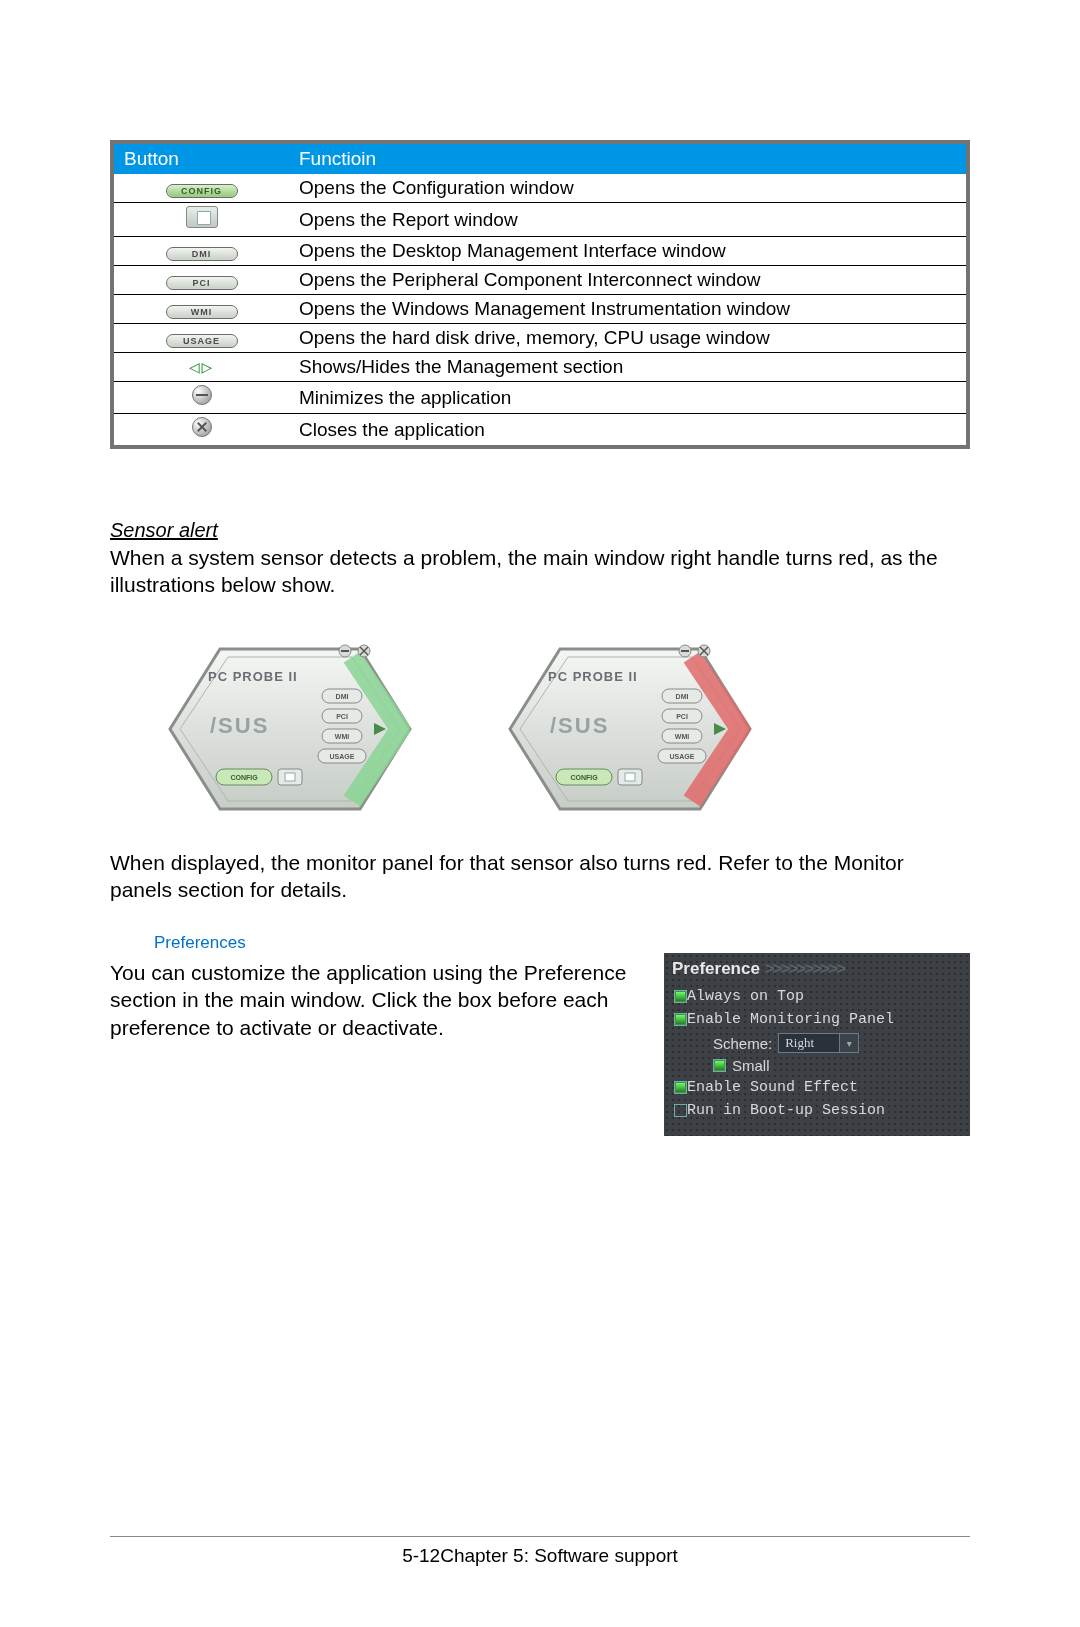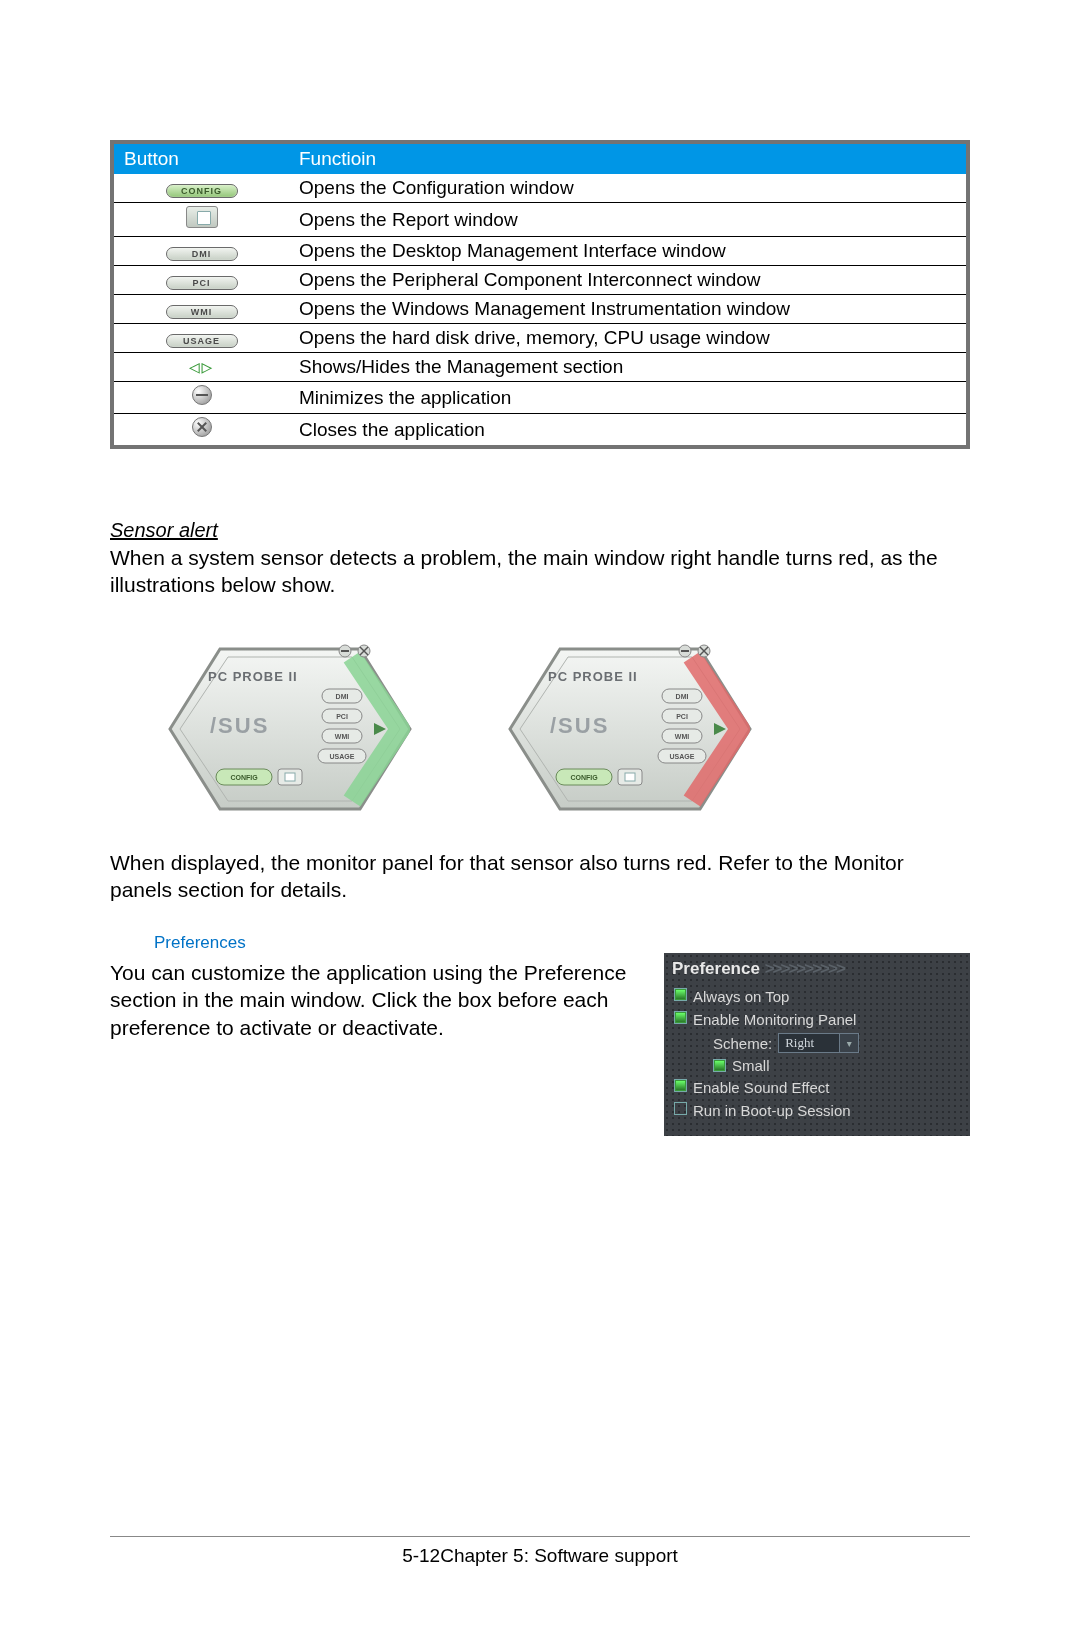--- a/index.html
+++ b/index.html
@@ -91,21 +91,21 @@
   .pref-text { flex:1; font-size:21px; line-height:1.3; margin-top:6px;}
   .pref-panel {
     width:290px; background:#3d4146;
     background-image: radial-gradient(#2a2d31 1px, transparent 1px);
     background-size: 6px 6px;
     color:#d8d8d8; font-size:15px; padding:6px 8px 14px 8px;
     font-family: Arial, sans-serif;
   }
   .pref-title { font-weight:bold; font-size:17px; color:#e8e8e8; margin-bottom:6px;}
   .pref-title .chev { color:#5a6168; letter-spacing:-2px;}
-  .pref-item { display:flex; align-items:flex-start; gap:6px; padding:3px 0 3px 2px;}
+  .pref-item { display:flex; align-items:center; padding:3px 0 3px 2px;font-family:Liberation Mono, monospace;}
   .cb { width:11px; height:11px; border:1px solid #7aa; display:inline-block; position:relative;}
   .cb.on { background:#3a9a3a;}
   .cb.on::after{ content:""; position:absolute; left:1px; top:1px; width:9px; height:9px; background:linear-gradient(#6aff6a,#2a7a2a);}
   .pref-sub { margin-left:41px; display:flex; align-items:center; gap:6px; padding:2px 0;}
   .scheme-box {
     display:inline-flex; align-items:center;
     border:1px solid #6a7a88; background:#2a3138; height:18px;font-family:Liberation Serif, serif;
   }
   .scheme-val { padding:0 6px; font-size:13px; color:#cfd6dc; min-width:48px;}
   .scheme-dd { width:18px; height:18px; background:#3a424a; border-left:1px solid #6a7a88;

